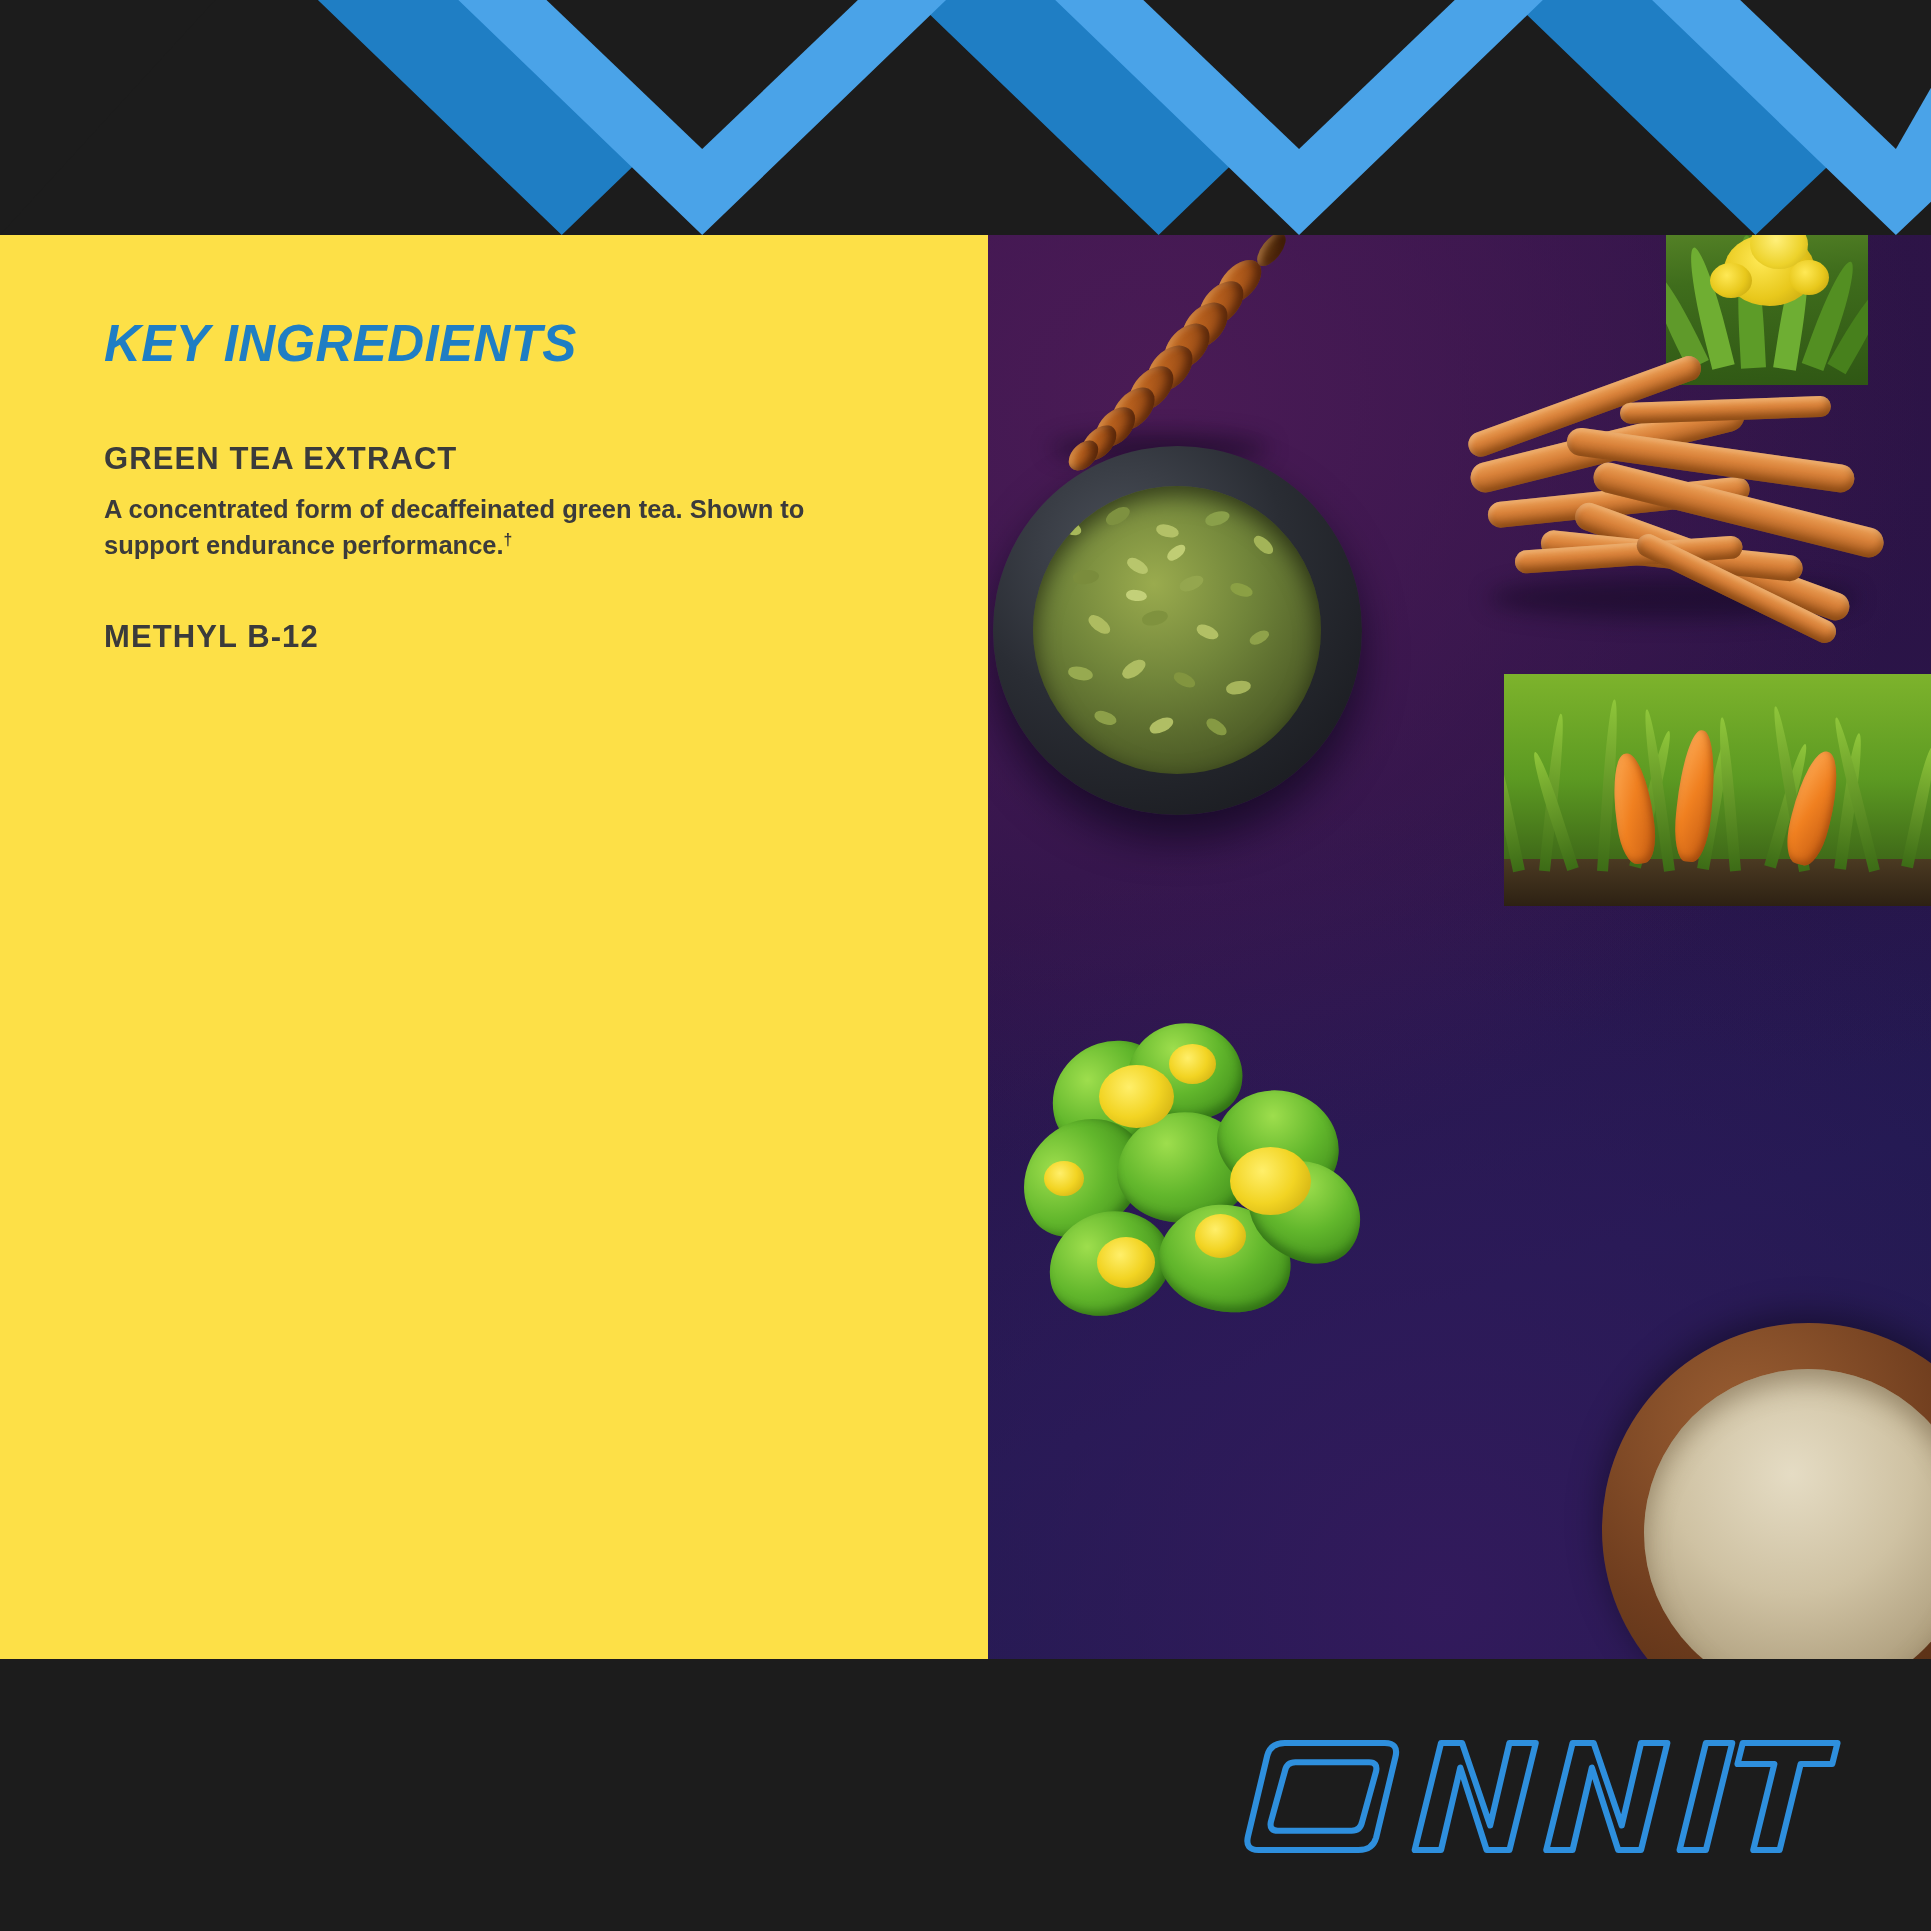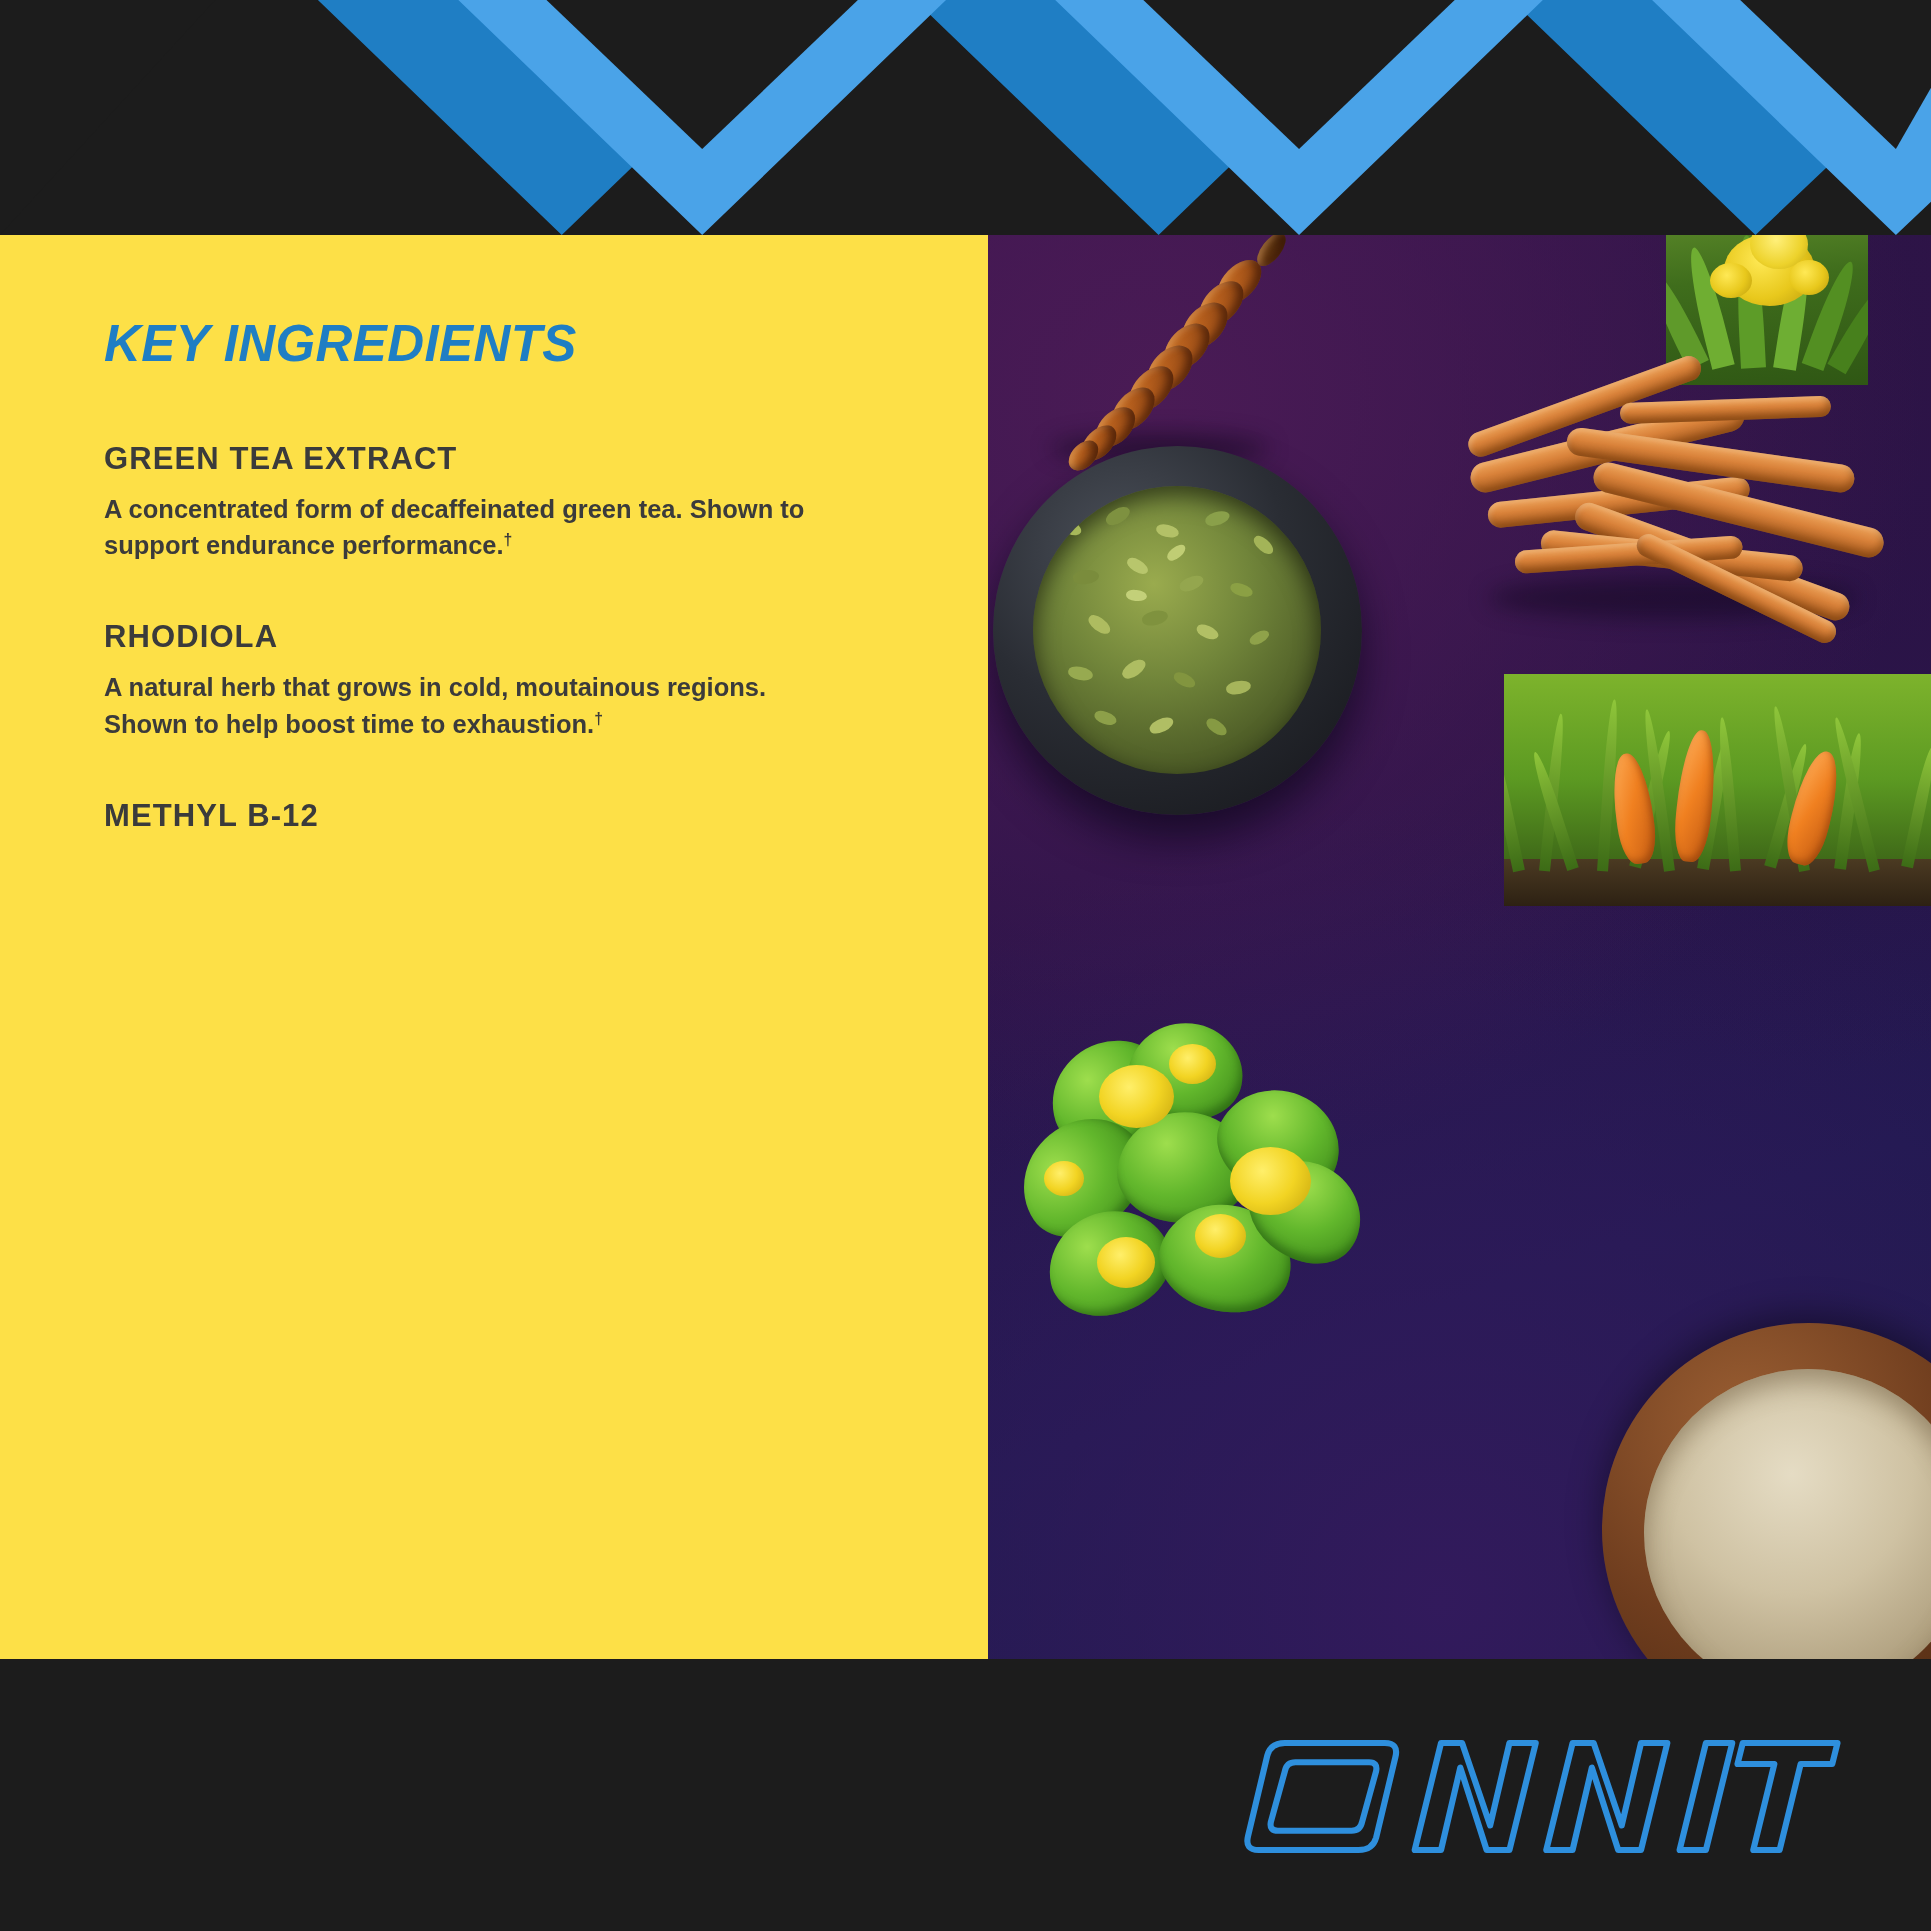--- a/index.html
+++ b/index.html
@@ -252,24 +252,20 @@
 
 
     <div class="ingredient">
     </div>
 
     <div class="ingredient">
       <div class="ing-name">GREEN TEA EXTRACT</div>
       <div class="ing-desc"><span>A concentrated form of decaffeinated green tea. Shown to support endurance performance.</span><sup>†</sup></div>
     </div>
 
-    <div class="ingredient">
-      <div class="ing-name">RHODIOLA</div>
-      <div class="ing-desc"><span>A natural herb that grows in cold, moutainous regions. Shown to help boost time to exhaustion.</span><sup>†</sup></div>
-    </div>
 
     <div class="ingredient">
       <div class="ing-name">METHYL B-12</div>
     </div>
   </div>
 
   <div class="collage">
 
     <div class="cordyceps-stick">
       <div class="stick-shadow" style="left:8.8px; top:172px; width:219px; height:30px;"></div>

